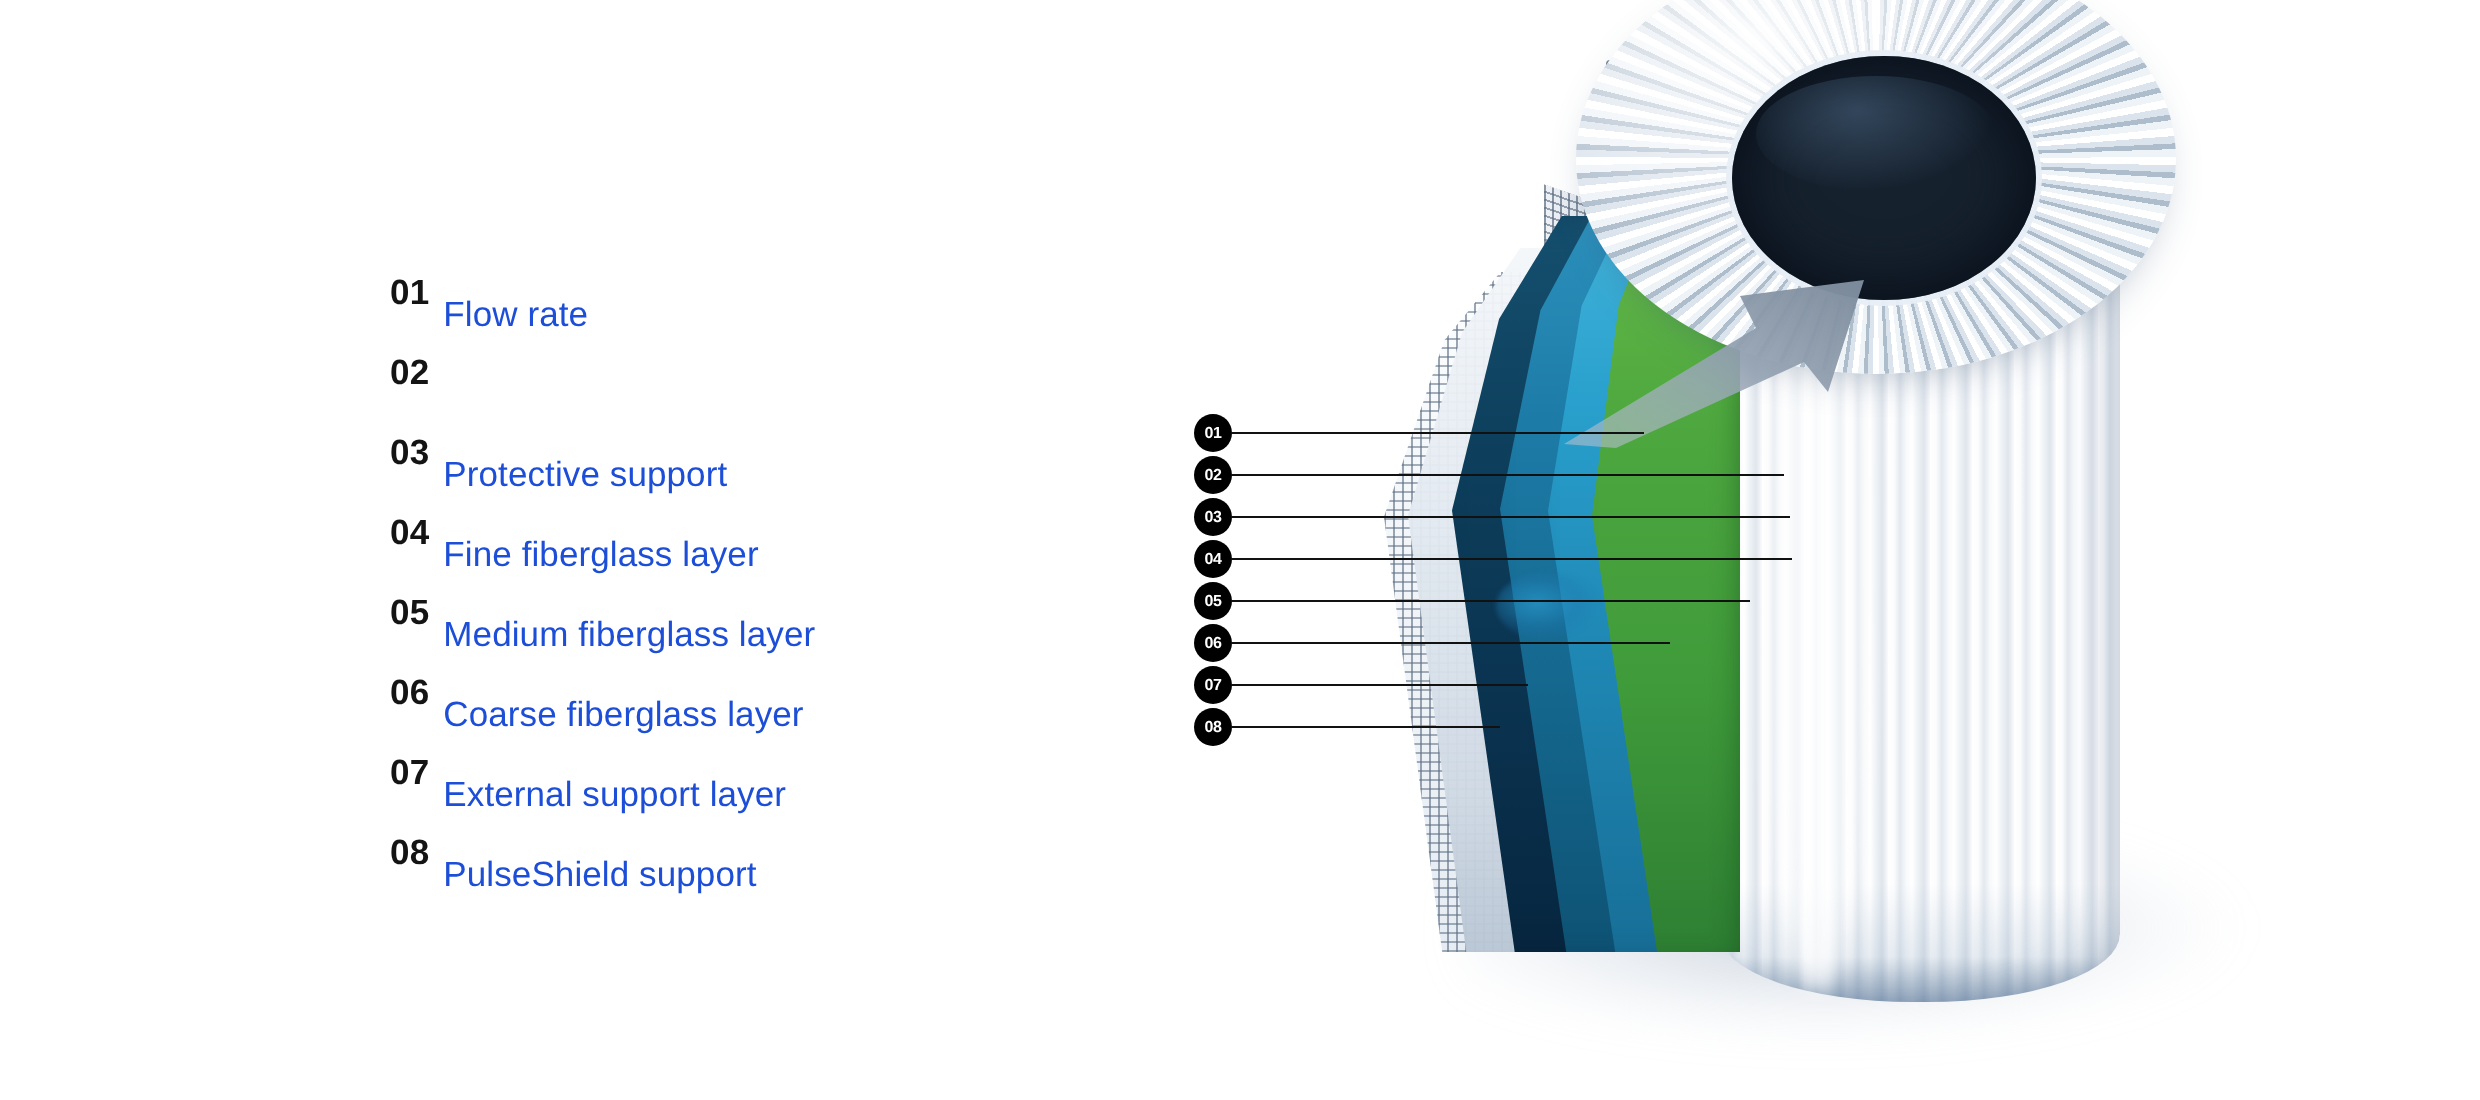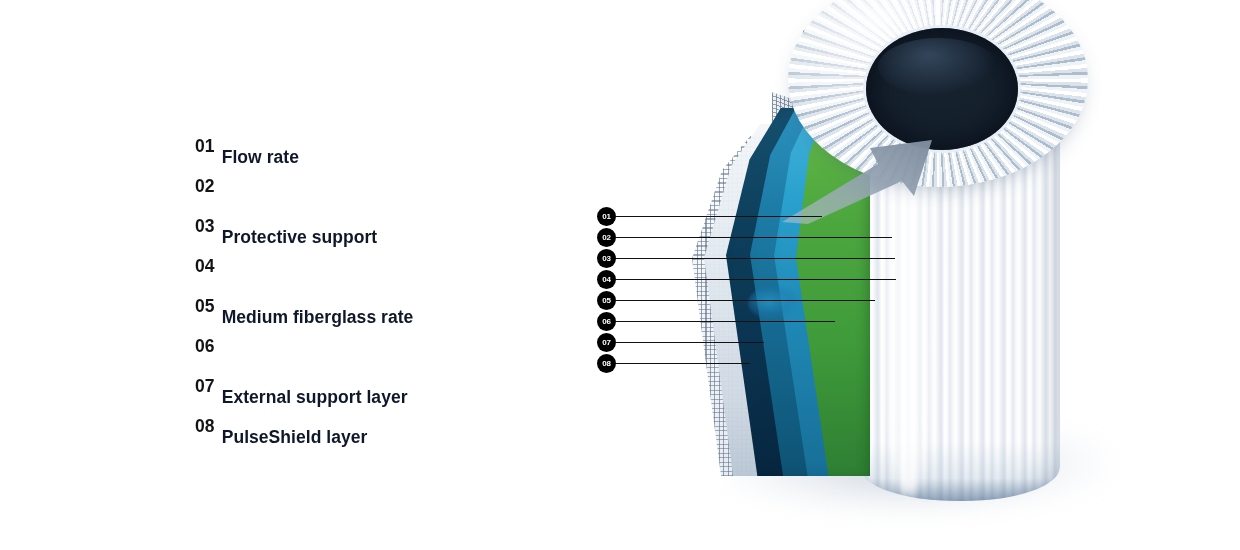--- a/index.html
+++ b/index.html
@@ -9,21 +9,21 @@
   .stage { position:absolute; inset:0; width:1240px; height:450px; background:#fff; }
 
   
   .legend { position:absolute; left:195px; top:126px; width:330px; }
   .legend-row { height:40px; display:flex; align-items:center; white-space:nowrap; }
   .legend-num {
     font-weight:700; font-size:17.5px; letter-spacing:.1px;
     color:#141414; margin-right:7px;
   }
   .legend-label {
-    font-weight:700; font-size:17.5px; letter-spacing:.05px; color:#0f172a;margin-top:23px;
+    font-weight:400; font-size:17.5px; letter-spacing:.05px; color:#1d4ed8;margin-top:23px;
   }
 
   
   .callouts { position:absolute; left:0; top:0; width:1240px; height:550px; pointer-events:none; }
   .badge {
     position:absolute; width:19px; height:19px; border-radius:50%;
     background:#000; color:#fff; display:flex; align-items:center;
     justify-content:center; font-size:8px; font-weight:700;
     letter-spacing:-0.2px; line-height:1; pointer-events:auto;
   }
@@ -182,35 +182,37 @@
     </div>
     <div class="legend-row">
       <span class="legend-num">02</span>
     </div>
     <div class="legend-row">
       <span class="legend-num">03</span>
       <span class="legend-label">Protective support</span>
     </div>
     <div class="legend-row">
       <span class="legend-num">04</span>
+      <span class="legend-label">Fine fiberglass layer</span>
     </div>
     <div class="legend-row">
       <span class="legend-num">05</span>
-      <span class="legend-label">Medium fiberglass rate</span>
+      <span class="legend-label">Medium fiberglass layer</span>
     </div>
     <div class="legend-row">
       <span class="legend-num">06</span>
+      <span class="legend-label">Coarse fiberglass layer</span>
     </div>
     <div class="legend-row">
       <span class="legend-num">07</span>
       <span class="legend-label">External support layer</span>
     </div>
     <div class="legend-row">
       <span class="legend-num">08</span>
-      <span class="legend-label">PulseShield layer</span>
+      <span class="legend-label">PulseShield support</span>
     </div>
   </div>
 
   <div class="product">
     <div class="shadow-ground"></div>
 
     <div class="sleeve"></div>
     <div class="sleeve-hi"></div>
 
     <div class="core-col"></div>

